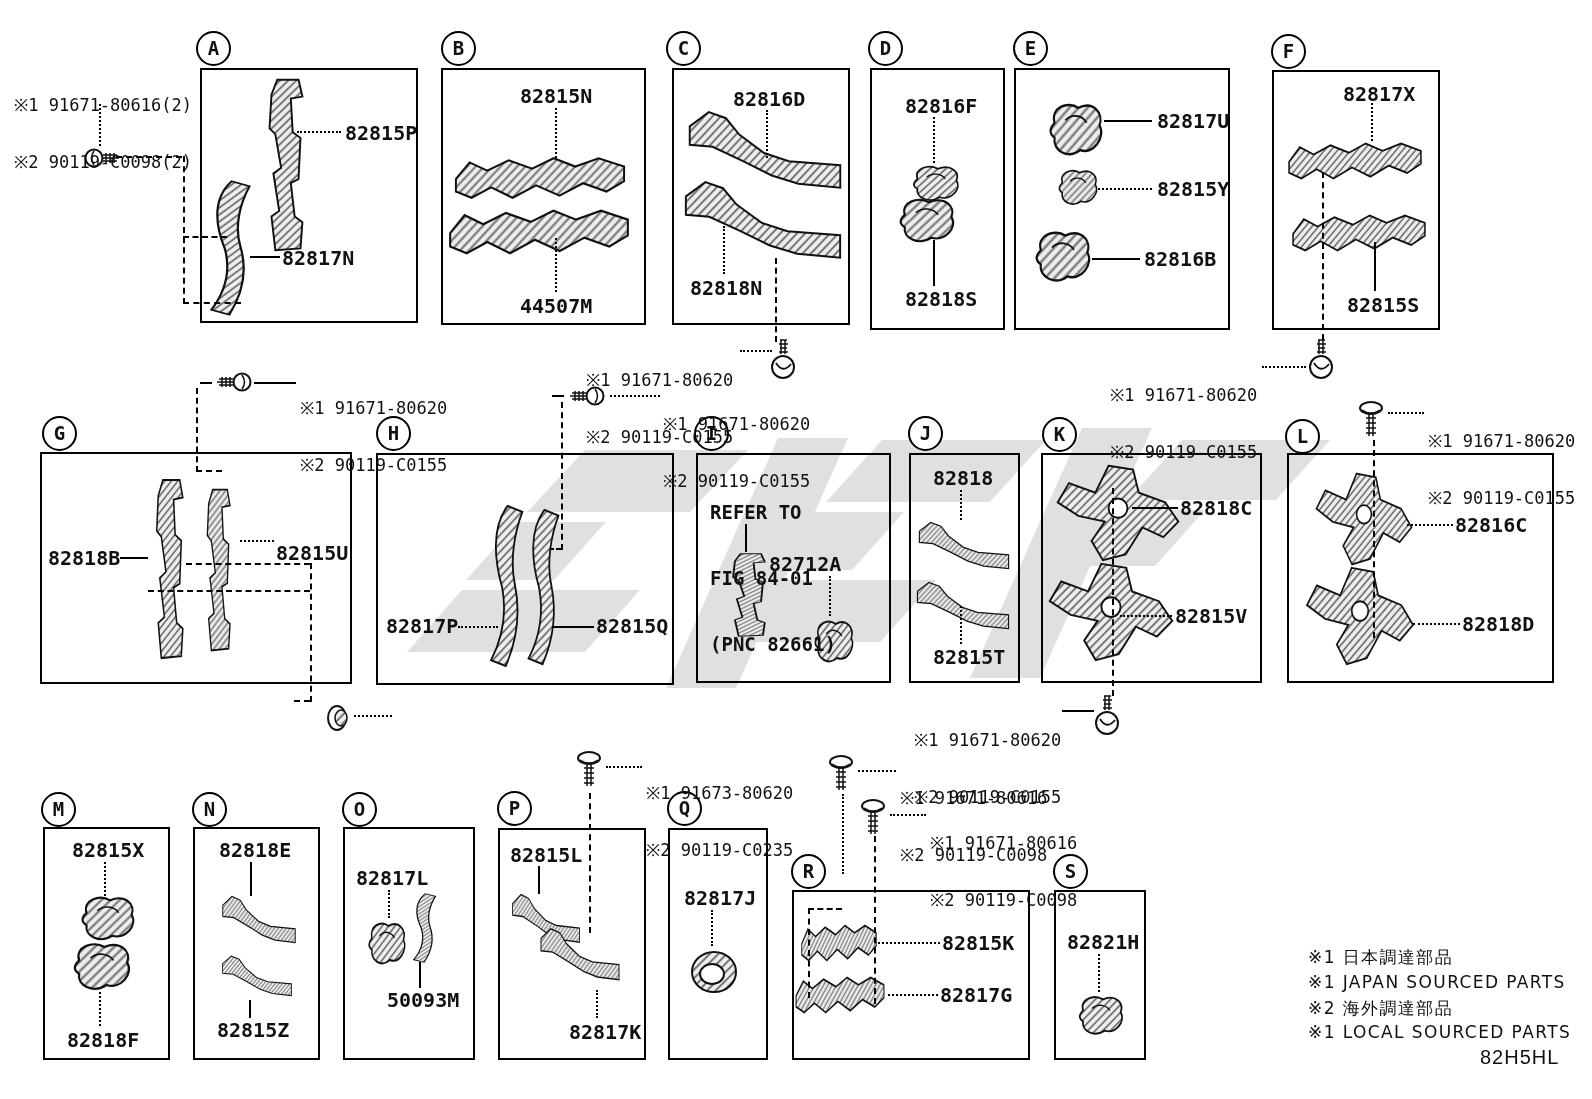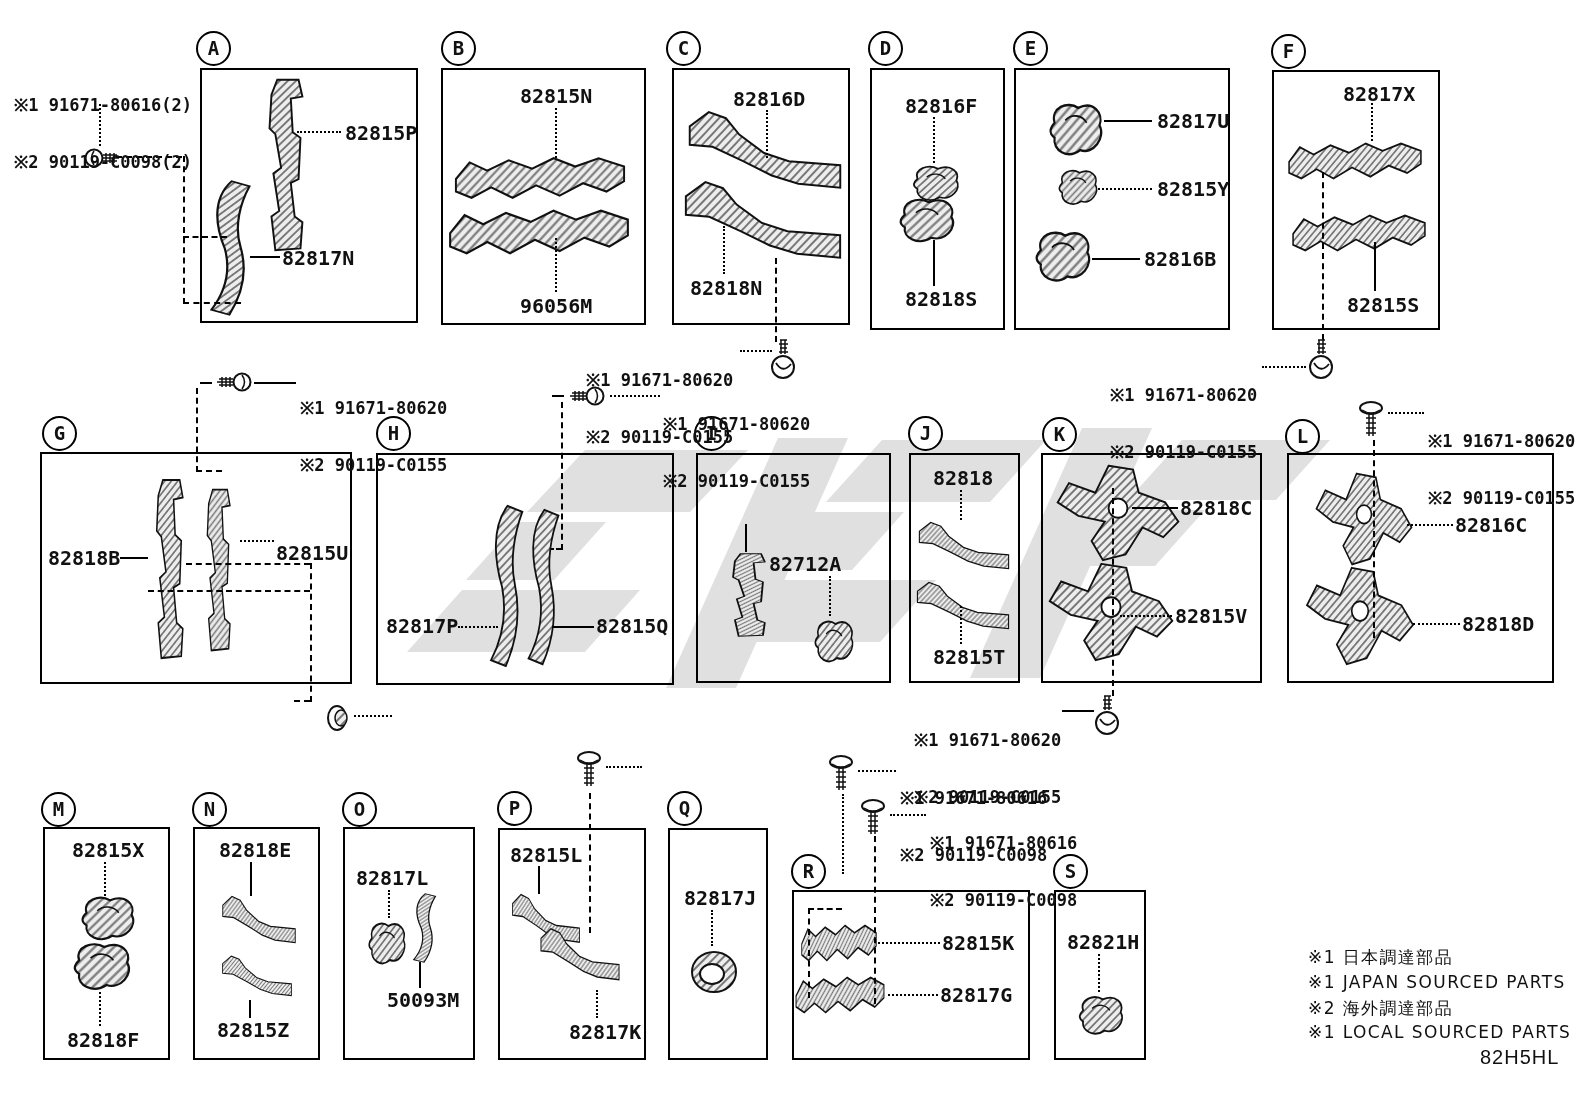--- a/index.html
+++ b/index.html
@@ -3,21 +3,21 @@
 <meta charset="utf-8">
 <style>
   html,body{margin:0;padding:0;background:#fff}
   .sheet{position:relative;width:1592px;height:1099px;background:#ffffff;overflow:hidden;
          font-family:"DejaVu Sans Mono",monospace;color:#111}
   .wm{position:absolute;left:0;top:0;z-index:0}
   .box{position:absolute;border:2px solid #000;box-sizing:border-box;z-index:1}
   .circle{position:absolute;width:31px;height:31px;border:2.5px solid #000;border-radius:50%;
           text-align:center;line-height:31px;font-weight:700;font-size:19px;z-index:2;background:#fff}
   .plabel{position:absolute;font-weight:700;font-size:20px;white-space:pre;z-index:3}
-  .note{position:absolute;font-weight:700;font-size:17px;line-height:19px;white-space:pre;z-index:3}
+  .note{position:absolute;font-weight:400;font-size:17px;line-height:19px;white-space:pre;z-index:3}
   .refer{position:absolute;font-weight:700;font-size:19px;line-height:22px;white-space:pre;z-index:3}
   .legend-line{position:absolute;font-family:"DejaVu Sans",sans-serif;font-size:17px;
                letter-spacing:1.4px;white-space:pre;z-index:3}
   .doccode{position:absolute;font-family:"Liberation Sans",sans-serif;font-size:20px;
            letter-spacing:1px;z-index:3}
   .ln{position:absolute;z-index:2}
   .lh-dot{border-top:2px dotted #000}
   .lv-dot{border-left:2px dotted #000}
   .lh-sol{border-top:2px solid #000}
   .lv-sol{border-left:2px solid #000}
@@ -125,21 +125,21 @@
 
   <div class="circle" style="left:441px;top:31px">B</div>
   <div class="box" style="left:441px;top:68px;width:205px;height:257px"></div>
   <svg class="part" style="left:452px;top:152px" width="176" height="52">
       <use href="#sym-rail" width="176" height="52"></use>
     </svg>
   <svg class="part" style="left:446px;top:204px" width="186" height="56">
       <use href="#sym-rail" width="186" height="56"></use>
     </svg>
   <div class="plabel" style="left:520px;top:84px">82815N</div>
-  <div class="plabel" style="left:520px;top:294px">96056M</div>
+  <div class="plabel" style="left:520px;top:294px">44507M</div>
   <div class="ln lv-dot" style="left:555px;top:108px;height:50px"></div>
   <div class="ln lv-dot" style="left:555px;top:238px;height:54px"></div>
 
   <div class="circle" style="left:666px;top:31px">C</div>
   <div class="box" style="left:672px;top:68px;width:178px;height:257px"></div>
   <svg class="part" style="left:684px;top:108px" width="162" height="92">
       <use href="#sym-slope" width="162" height="92"></use>
     </svg>
   <svg class="part" style="left:680px;top:178px" width="166" height="92">
       <use href="#sym-slope" width="166" height="92"></use>
@@ -276,20 +276,25 @@
   <svg class="part" style="left:518px;top:506px" width="44" height="162">
       <use href="#sym-hookV" width="44" height="162"></use>
     </svg>
   <div class="plabel" style="left:386px;top:614px">82817P</div>
   <div class="plabel" style="left:596px;top:614px">82815Q</div>
   <div class="ln lh-dot" style="left:458px;top:626px;width:40px"></div>
   <div class="ln lh-sol" style="left:552px;top:626px;width:42px"></div>
 
   <div class="circle" style="left:694px;top:416px">I</div>
   <div class="box" style="left:696px;top:453px;width:195px;height:230px"></div>
+  <div class="refer" style="left:710px;top:457px">
+    <div>REFER TO</div>
+    <div>FIG 84-01</div>
+    <div>(PNC 82661)</div>
+  </div>
   <svg class="part" style="left:720px;top:552px" width="56" height="86">
       <use href="#sym-bracketV" width="56" height="86"></use>
     </svg>
   <svg class="part" style="left:812px;top:616px" width="44" height="50">
       <use href="#sym-clamp" width="44" height="50"></use>
     </svg>
   <div class="plabel" style="left:769px;top:552px">82712A</div>
   <div class="ln lv-sol" style="left:745px;top:524px;height:28px"></div>
   <div class="ln lv-dot" style="left:829px;top:576px;height:40px"></div>
 
@@ -336,20 +341,24 @@
     </svg>
   <svg class="part" style="left:1302px;top:562px" width="116" height="108">
       <use href="#sym-bracketX" width="116" height="108"></use>
     </svg>
   <div class="plabel" style="left:1455px;top:513px">82816C</div>
   <div class="plabel" style="left:1462px;top:612px">82818D</div>
   <div class="ln lh-dot" style="left:1407px;top:524px;width:46px"></div>
   <div class="ln lh-dot" style="left:1413px;top:623px;width:47px"></div>
   <div class="ln lv-dash" style="left:1373px;top:440px;height:198px"></div>
 
+  <div class="note" style="left:646px;top:746px">
+    <div>※1 91673-80620</div>
+    <div>※2 90119-C0235</div>
+  </div>
   <svg class="part" style="left:576px;top:750px" width="26" height="40">
       <use href="#sym-screwDown" width="26" height="40"></use>
     </svg>
   <div class="ln lh-dot" style="left:606px;top:766px;width:36px"></div>
   <div class="ln lv-dash" style="left:589px;top:793px;height:140px"></div>
 
   <div class="note" style="left:900px;top:751px">
     <div>※1 91671-80616</div>
     <div>※2 90119-C0098</div>
   </div>

